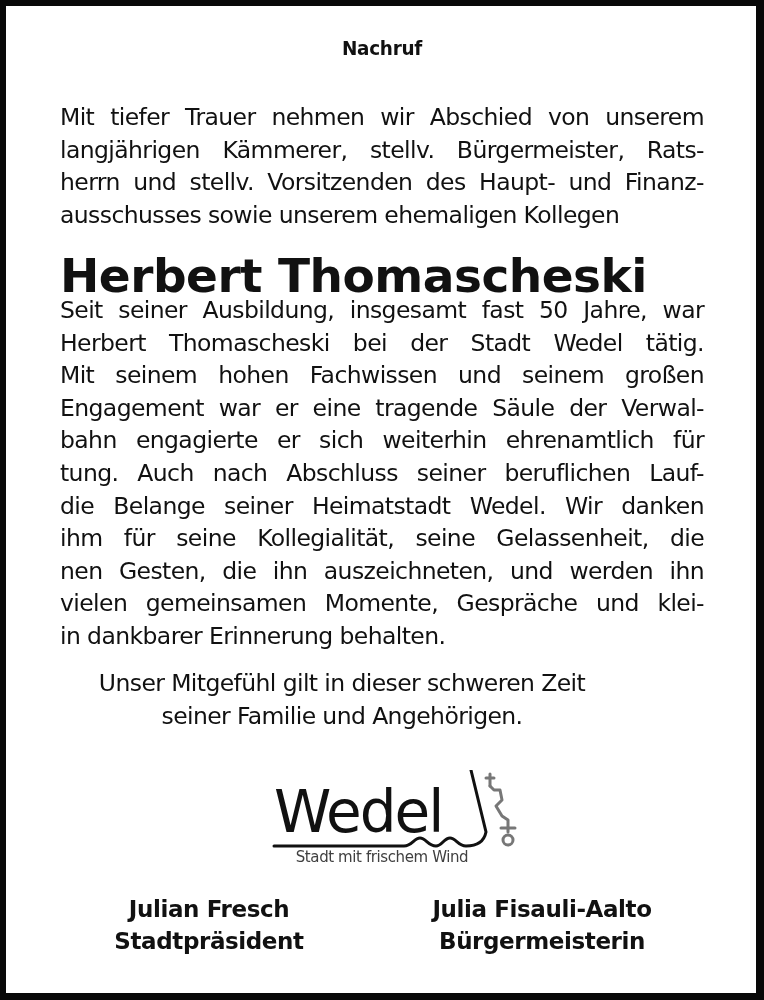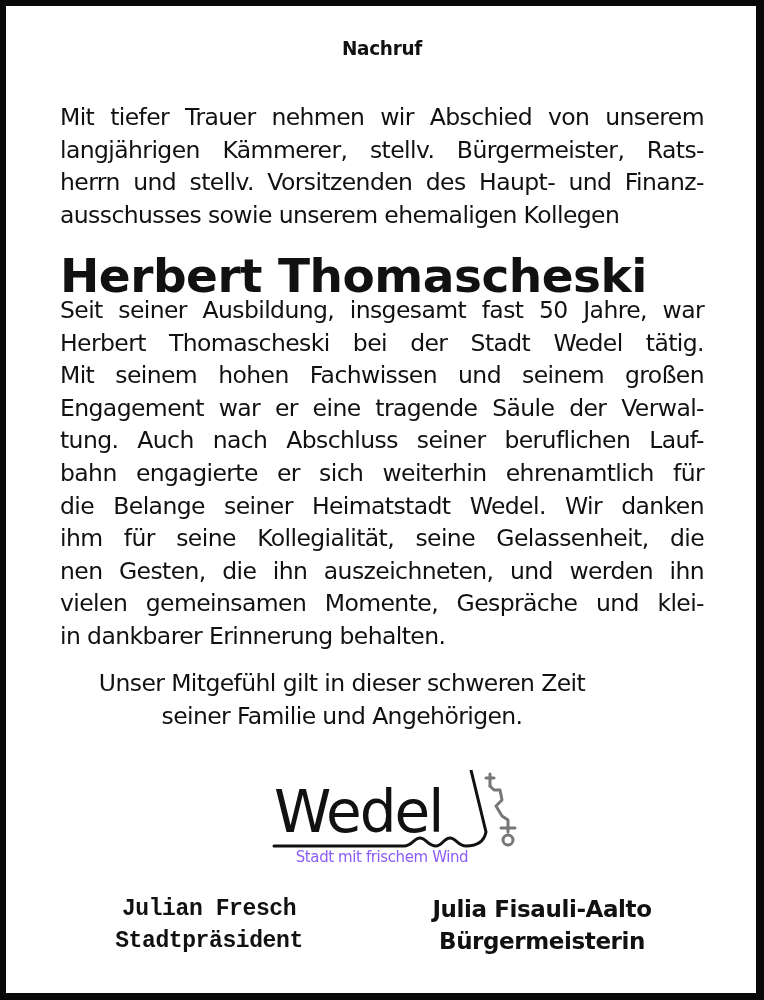--- a/index.html
+++ b/index.html
@@ -71,32 +71,32 @@
     .condolence .line { display: block; }
     .logo {
       left: 272px; top: 770px;
       width: 250px; height: 80px;
     }
     .tagline {
       left: 0; width: 764px; top: 848px;
       text-align: center;
       font-size: 15px;
       letter-spacing: -0.4px;
-      color: #8b5cf6;
+      color: #404040;
     }
     .sig {
       top: 893px;
       text-align: center;
       font-size: 23px;
       font-weight: bold;
       line-height: 32px;
       letter-spacing: -0.4px;
     }
     .sig .line { display: block; }
-    .sig-left { left: 106px; width: 206px; font-family: Liberation Mono, monospace; }
+    .sig-left { left: 106px; width: 206px; }
     .sig-right { left: 418px; width: 248px; }
   </style>
 </head>
 <body>
 
 <div class="frame"></div>
 
 <div class="abs title">Nachruf</div>
 
 <div class="abs para intro">
@@ -106,22 +106,22 @@
   <span class="line last">ausschusses sowie unserem ehemaligen Kollegen</span>
 </div>
 
 <div class="abs name">Herbert Thomascheski</div>
 
 <div class="abs para body-text">
   <span class="line">Seit seiner Ausbildung, insgesamt fast 50 Jahre, war</span>
   <span class="line">Herbert Thomascheski bei der Stadt Wedel tätig.</span>
   <span class="line">Mit seinem hohen Fachwissen und seinem großen</span>
   <span class="line">Engagement war er eine tragende Säule der Verwal-</span>
+  <span class="line">bahn engagierte er sich weiterhin ehrenamtlich für</span>
   <span class="line">tung. Auch nach Abschluss seiner beruflichen Lauf-</span>
-  <span class="line">bahn engagierte er sich weiterhin ehrenamtlich für</span>
   <span class="line">die Belange seiner Heimatstadt Wedel. Wir danken</span>
   <span class="line">ihm für seine Kollegialität, seine Gelassenheit, die</span>
   <span class="line">nen Gesten, die ihn auszeichneten, und werden ihn</span>
   <span class="line">vielen gemeinsamen Momente, Gespräche und klei-</span>
   <span class="line last">in dankbarer Erinnerung behalten.</span>
 </div>
 
 <div class="abs condolence">
   <span class="line">Unser Mitgefühl gilt in dieser schweren Zeit</span>
   <span class="line">seiner Familie und Angehörigen.</span>

